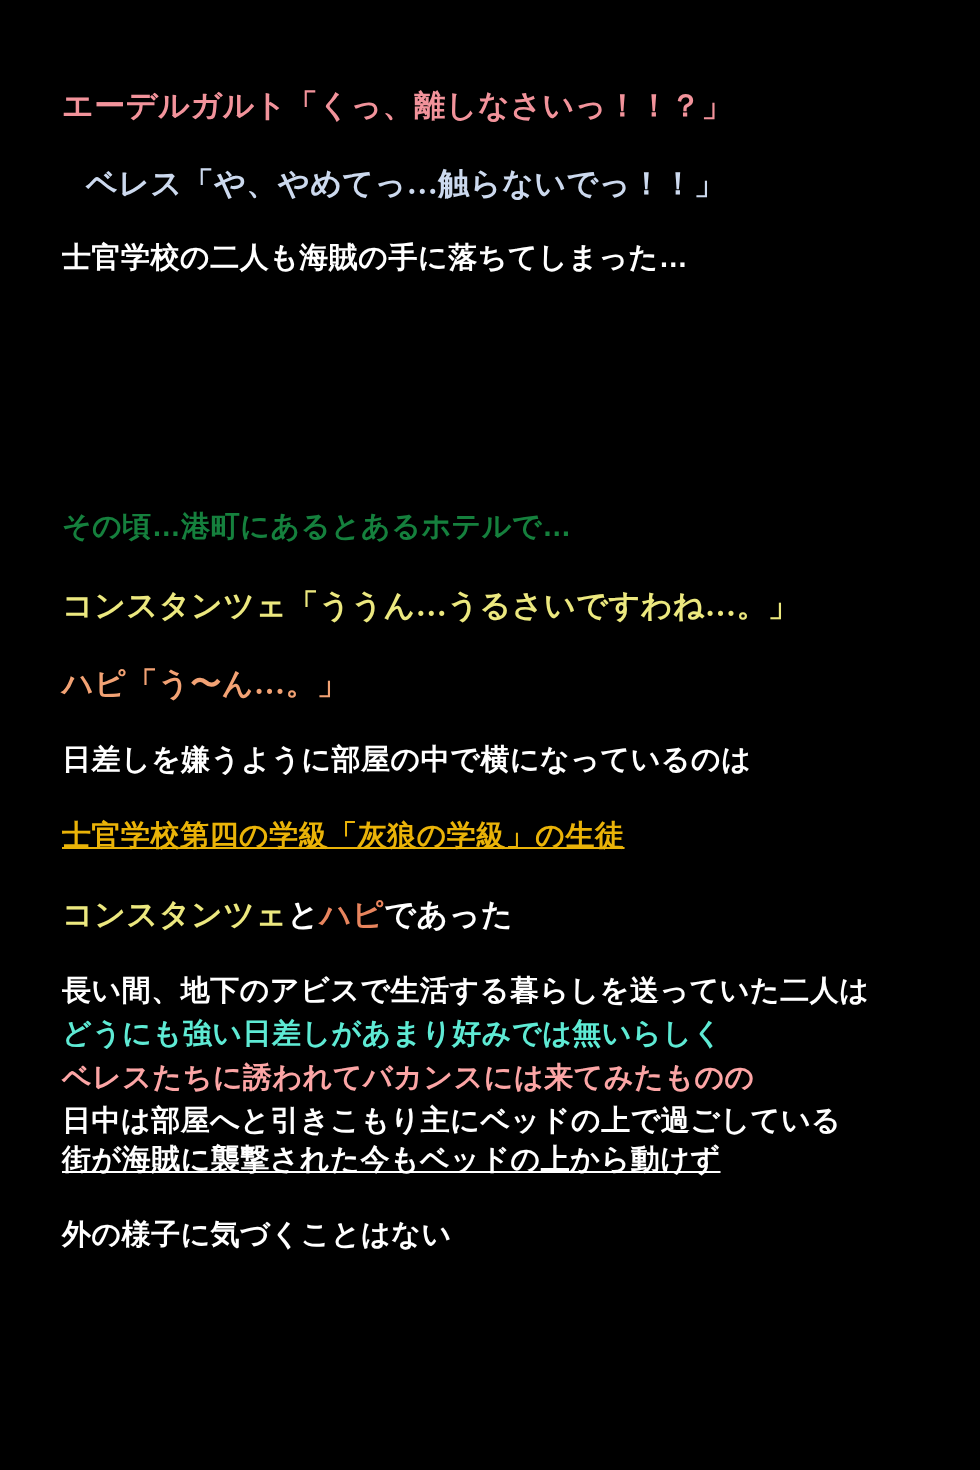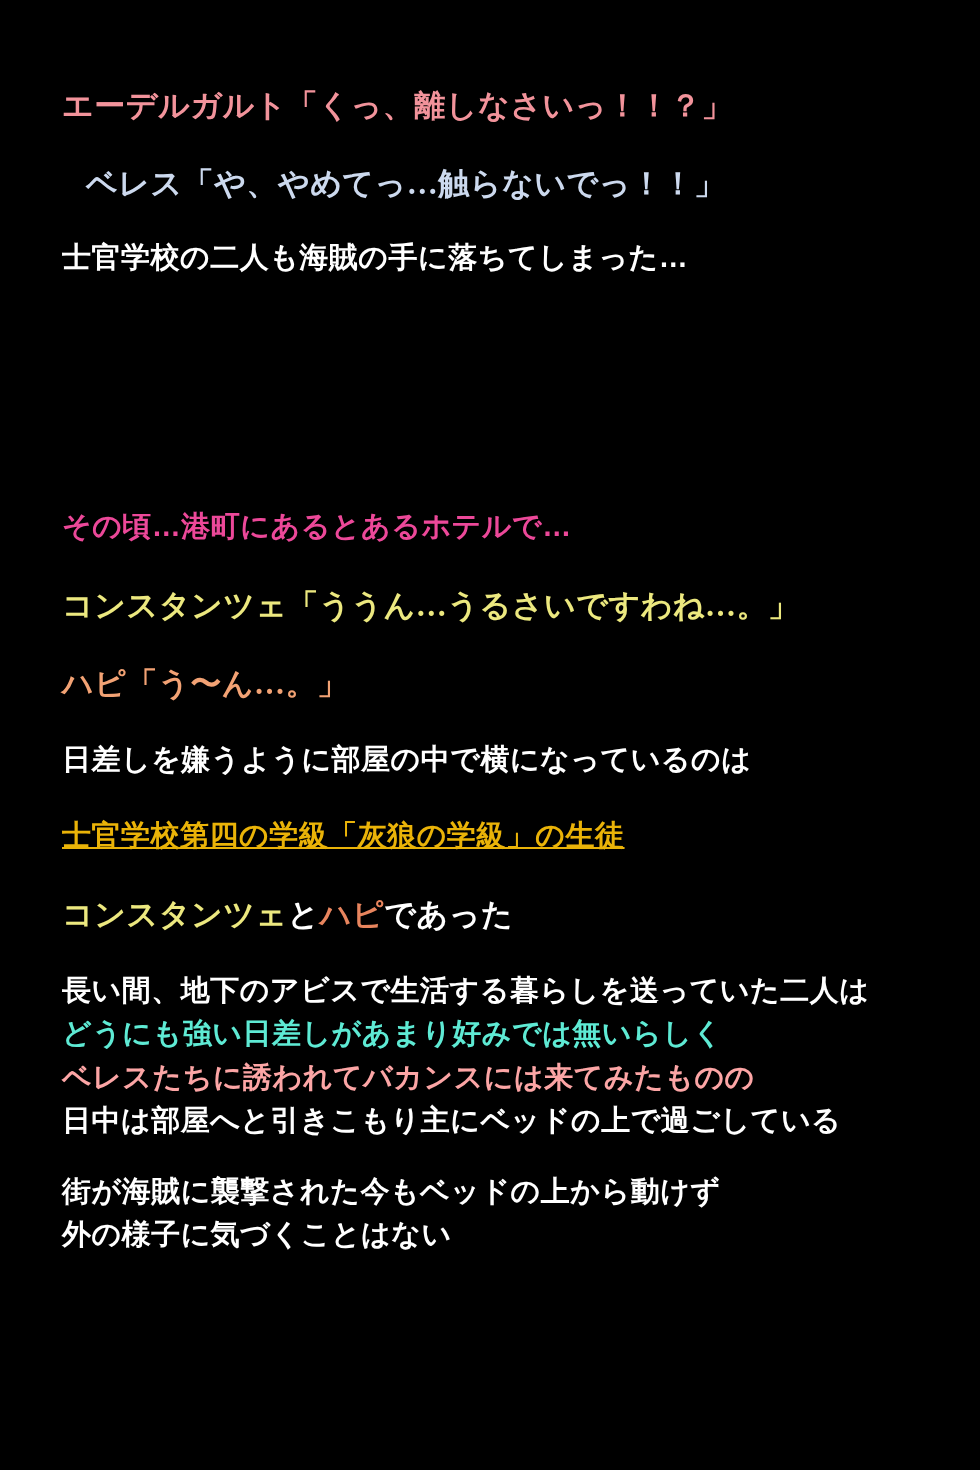--- a/index.html
+++ b/index.html
@@ -51,21 +51,21 @@
 
   <div class="line dialogue" style="top: 163px; margin-left: 24px;">
     <span style="color: rgb(204, 217, 238);">ベレス「や、やめてっ…触らないでっ！！」</span>
   </div>
 
   <div class="line narration" style="top: 238px;">
     <span style="color: rgb(255, 255, 255);">士官学校の二人も海賊の手に落ちてしまった…</span>
   </div>
 
   <div class="line narration" style="top: 507px;">
-    <span style="color: #ec4899;">その頃…港町にあるとあるホテルで…</span>
+    <span style="color: #15803d;">その頃…港町にあるとあるホテルで…</span>
   </div>
 
   <div class="line dialogue" style="top: 585px;">
     <span style="color: rgb(236, 232, 127);">コンスタンツェ「ううん…うるさいですわね…。」</span>
   </div>
 
   <div class="line dialogue" style="top: 663px;">
     <span style="color: rgb(242, 162, 116);">ハピ「う〜ん…。」</span>
   </div>
 
@@ -90,21 +90,21 @@
   </div>
 
   <div class="line narration" style="top: 1058px;">
     <span style="color: #fca5a5;">ベレスたちに誘われてバカンスには来てみたものの</span>
   </div>
 
   <div class="line narration" style="top: 1101px;">
     <span style="color: rgb(255, 255, 255);">日中は部屋へと引きこもり主にベッドの上で過ごしている</span>
   </div>
 
-  <div class="line narration" style="top: 1172px;">
+  <div class="line narration" style="top: 1140px; text-decoration: underline;">
     <span style="color: rgb(255, 255, 255);">街が海賊に襲撃された今もベッドの上から動けず</span>
   </div>
 
   <div class="line narration" style="top: 1215px;">
     <span style="color: rgb(255, 255, 255);">外の様子に気づくことはない</span>
   </div>
 
 </div>
 
 </body></html>

